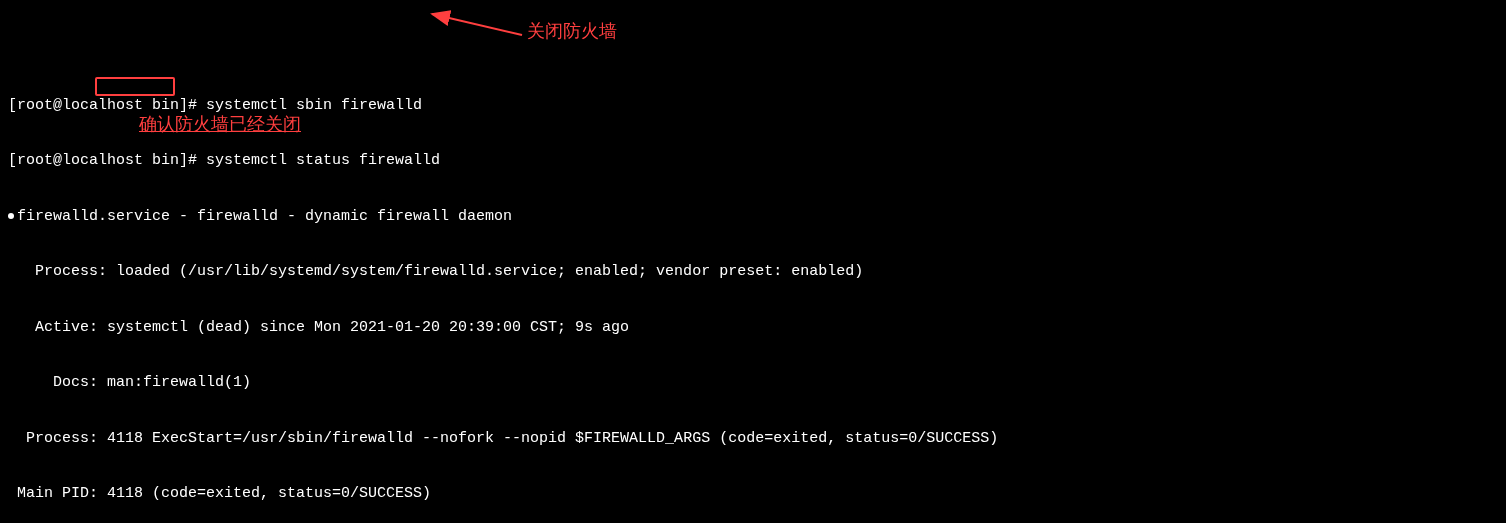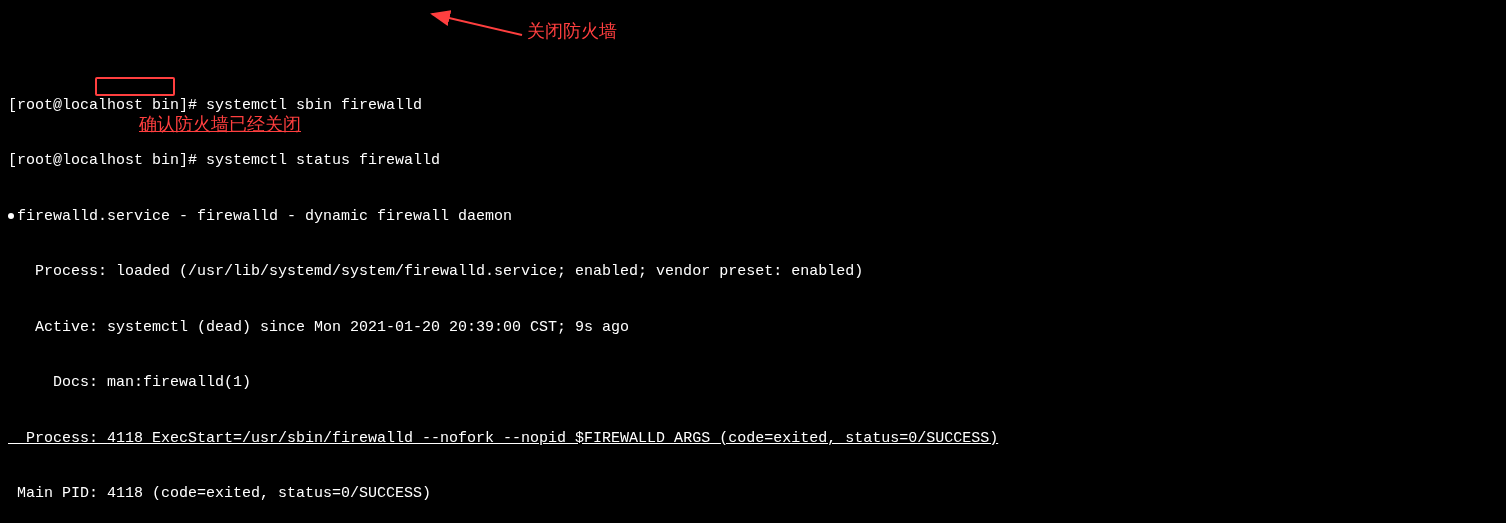--- a/index.html
+++ b/index.html
@@ -52,21 +52,21 @@
 <div><span>[root@localhost bin]# </span><span>systemctl status firewalld</span></div>
 
 <div><span class="bullet"></span><span>firewalld.service - firewalld - dynamic firewall daemon</span></div>
 
 <div><span>   Process: </span><span>loaded (/usr/lib/systemd/system/firewalld.service; enabled; vendor preset: enabled)</span></div>
 
 <div><span>   Active: </span><span>systemctl</span><span> (dead)</span><span> since Mon 2021-01-20 20:39:00 CST; 9s ago</span></div>
 
 <div><span>     Docs: </span><span>man:firewalld(1)</span></div>
 
-<div style="position:relative;text-decoration:underline;"><span>  Process: </span><span>4118 ExecStart=/usr/sbin/firewalld --nofork --nopid $FIREWALLD_ARGS (code=exited, status=0/SUCCESS)</span></div>
+<div style="position:relative;"><span>  Process: </span><span>4118 ExecStart=/usr/sbin/firewalld --nofork --nopid $FIREWALLD_ARGS (code=exited, status=0/SUCCESS)</span></div>
 
 <div><span> Main PID: </span><span>4118 (code=exited, status=0/SUCCESS)</span></div>
 
 
 
 
 
 
 
 

